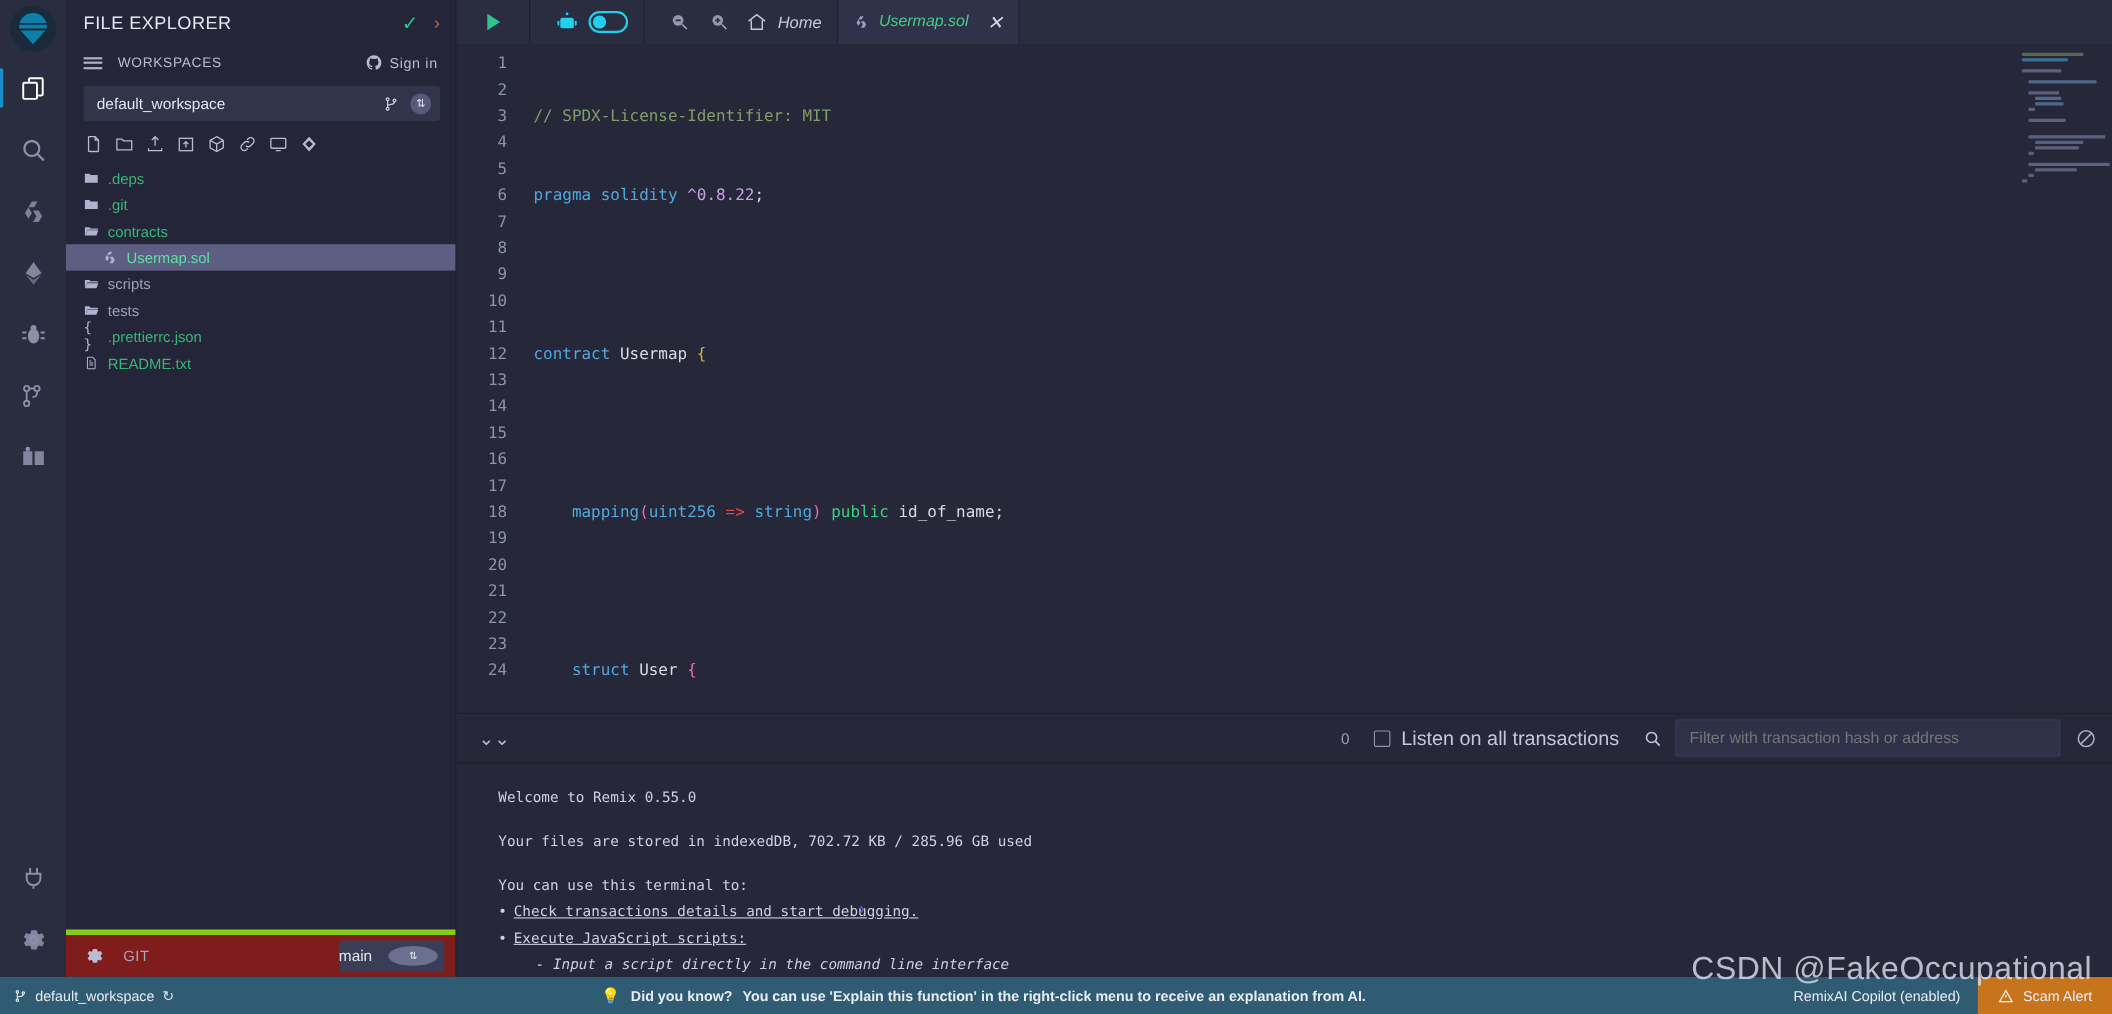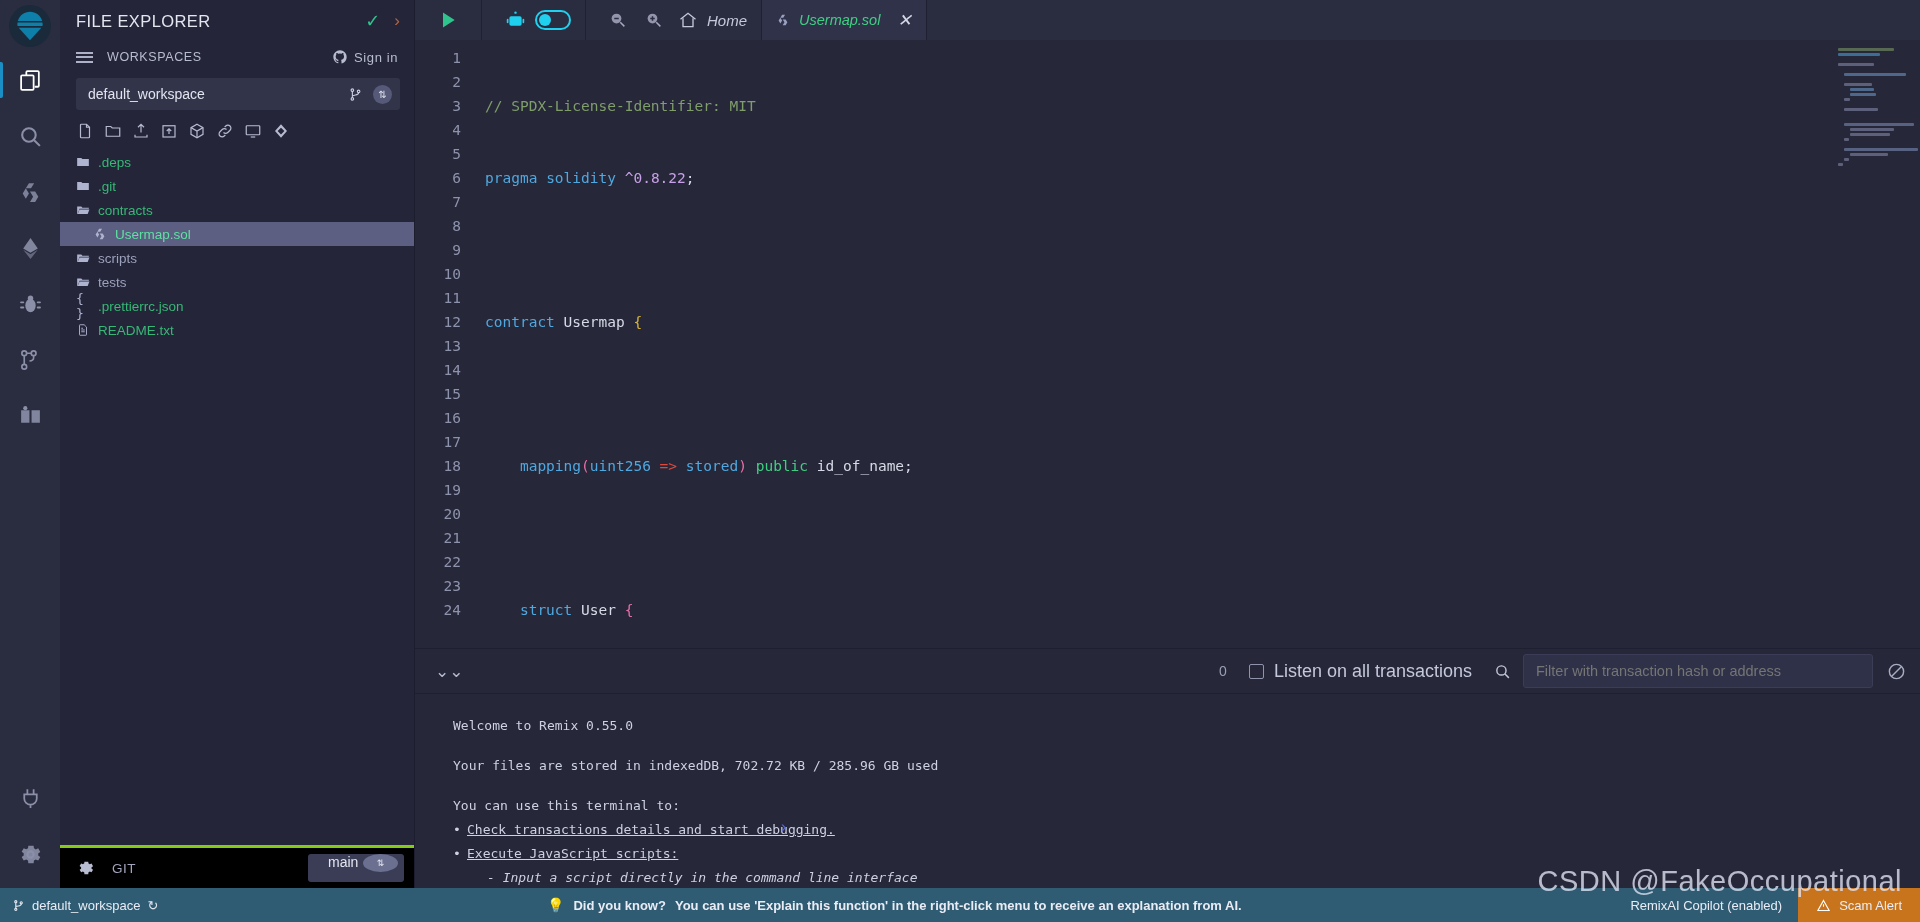--- a/index.html
+++ b/index.html
@@ -79,29 +79,29 @@
   }
   .tree-row.indent { padding-left: 33px; }
   .tree-row.sel { background: #5c5f81; }
   .tree-row.sel .tl { color: #5ee0a3; }
   .tree-ico { width: 22px; display: inline-flex; align-items: center; color: #aeb3d0; flex-shrink: 0;}
   .tree-ico svg { width: 14px; height: 14px; }
   .tl { color: #37b876; }
   .tree-row.dim .tl { color: #9ba0bb; }
 
   .git-bar {
-    margin-top: auto; height: 43px; background: #000000; display: flex; align-items: center;
-    border-top: 3px solid #84cc16;
+    margin-top: auto; height: 43px; background: #7f1d1d; display: flex; align-items: center;
+    border-top: 5px solid #84cc16;
   }
   .git-gear { width: 52px; display:flex; align-items:center; justify-content:center; color:#b9bdd2; cursor:pointer;}
   .git-gear svg { width: 18px; height: 18px; }
   .git-label { flex: 1; color: #a2a6bd; font-size: 13.5px; letter-spacing:.5px; }
   .git-branch {
     width: 96px; height: 28px; background: #3a3d55; border-radius: 3px; margin-right: 10px;
-    display: flex; align-items: flex-start; padding: 0 6px 0 20px; color: #e3e5f0; font-size: 14px; cursor: pointer;
+    display: flex; align-items: center; padding: 0 6px 0 0; color: #e3e5f0; font-size: 14px; cursor: pointer;
   }
   .git-branch span { flex: 1; }
   .git-branch .sp {
     width: 18px; height: 18px; border-radius: 50%; background: #6c7090; color: #e6e8f2;
     display: flex; align-items: center; justify-content: center; font-size: 9px;
   }
 
   
   .main { flex: 1; display: flex; flex-direction: column; min-width: 0; background: #222336; position:relative; }
 
@@ -550,21 +550,21 @@
             <div>23</div>
             <div>24</div>
           </div>
           <div class="decor-col"></div>
           <div class="code">
             <div><span class="c-com">// SPDX-License-Identifier: MIT</span></div>
             <div><span class="c-key">pragma</span> <span class="c-key">solidity</span> <span class="c-num">^0.8.22</span><span class="c-pun">;</span></div>
             <div></div>
             <div><span class="c-key">contract</span> <span class="c-id">Usermap</span> <span class="c-brk2">{</span></div>
             <div></div>
-            <div>    <span class="c-key">mapping</span><span class="c-brk">(</span><span class="c-type">uint256</span> <span class="c-arrow">=&gt;</span> <span class="c-type">stored</span><span class="c-brk">)</span> <span class="c-kw2">public</span> <span class="c-id">id_of_name</span><span class="c-pun">;</span></div>
+            <div>    <span class="c-key">mapping</span><span class="c-brk">(</span><span class="c-type">uint256</span> <span class="c-arrow">=&gt;</span> <span class="c-type">string</span><span class="c-brk">)</span> <span class="c-kw2">public</span> <span class="c-id">id_of_name</span><span class="c-pun">;</span></div>
             <div></div>
             <div>    <span class="c-key">struct</span> <span class="c-id">User</span> <span class="c-brk">{</span></div>
             
             
             
             
             
             
             
             

